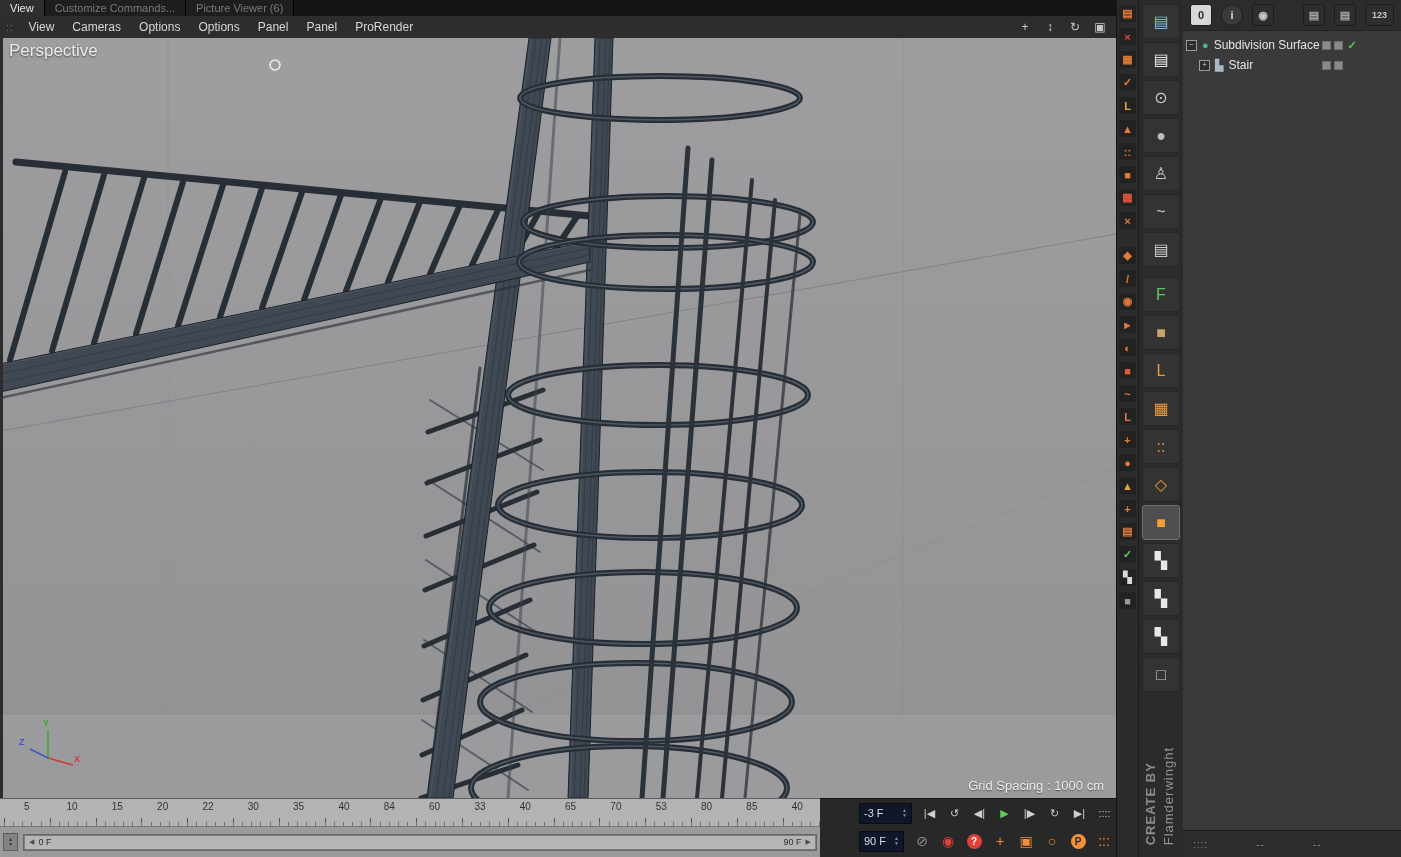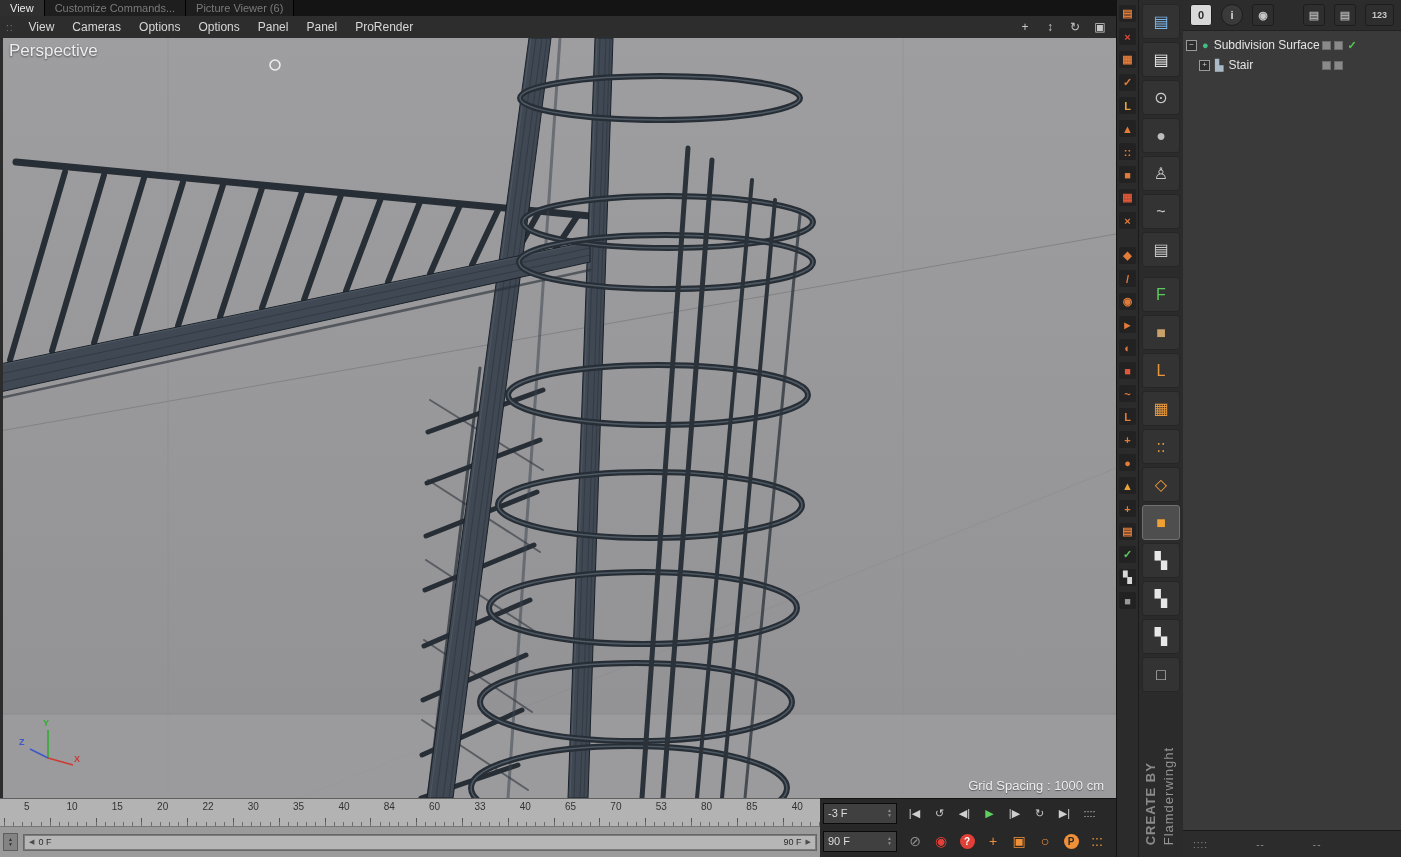--- a/index.html
+++ b/index.html
@@ -61,22 +61,22 @@
                 align-items:center;justify-content:center;font-size:5px;line-height:5px;color:#303030;}
   .scroll-track{flex:1;height:15px;background:#7c7c7c;border:1px solid #666;margin-left:5px;position:relative;}
   .scroll-handle{position:absolute;inset:1px;background:#b6b6b6;display:flex;align-items:center;justify-content:space-between;
                  font-size:9px;color:#2c2c2c;padding:0 4px;}
   .scroll-handle .grip{color:#4c4c4c;font-size:7px;}
   .scroll-handle .seg{display:flex;align-items:center;gap:4px;}
 
   
   .transport{position:absolute;left:820px;top:798px;width:296px;height:59px;background:#282828;border-top:1px solid #141414;box-sizing:border-box;}
   .t-row{display:flex;align-items:center;height:28px;padding-left:3px;}
-  .frame-box{width:64px;height:19px;background:#404040;border:1px solid #0b0b0b;color:#dcdcdc;font-size:11px;
-             display:flex;align-items:center;padding:0 4px;}
+  .frame-box{width:64px;height:19px;background:#0f172a;border:1px solid #0b0b0b;color:#dcdcdc;font-size:11px;
+             display:flex;align-items:center;padding:0 4px;margin-left:36px;}
   .frame-box .val{flex:1;}
   .spin{display:flex;flex-direction:column;font-size:5px;line-height:5px;color:#8d8d8d;}
   .t-btns{display:flex;margin-left:6px;gap:2px;align-items:center;}
   .t-btn{width:23px;height:21px;display:flex;align-items:center;justify-content:center;font-size:11px;border-radius:2px;}
   .r-btns{display:flex;margin-left:6px;gap:2px;align-items:center;}
   .r-btn{width:24px;height:23px;display:flex;align-items:center;justify-content:center;font-size:14px;}
   .r-btn .glyph{display:flex;align-items:center;justify-content:center;}
   .r-btn .glyph.badge{width:15px;height:15px;border-radius:50%;font-size:10px;font-weight:bold;}
 
   

